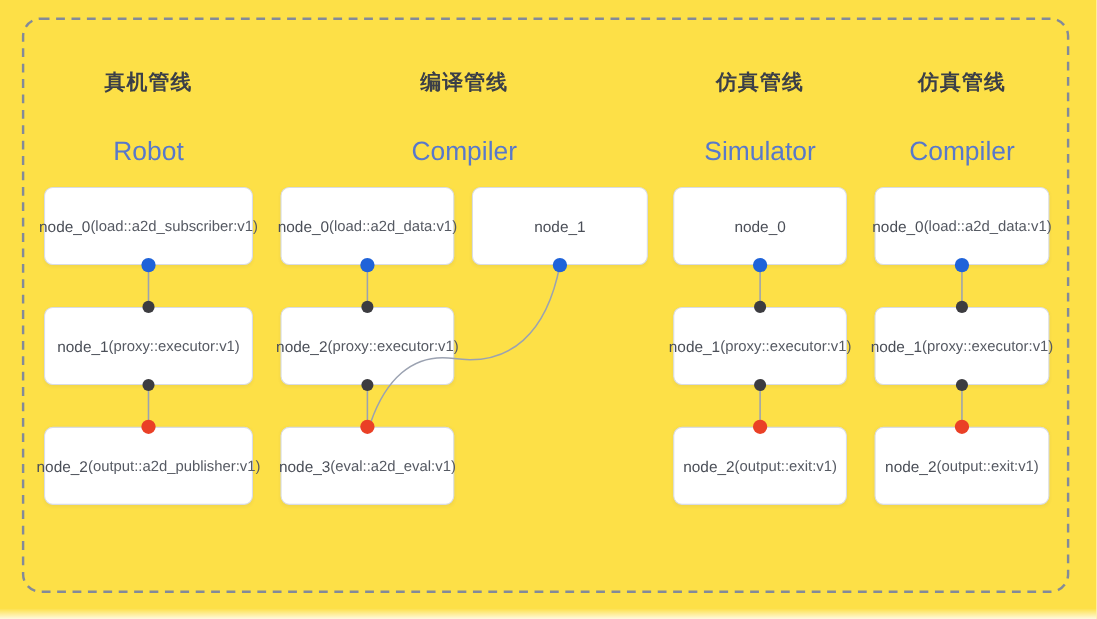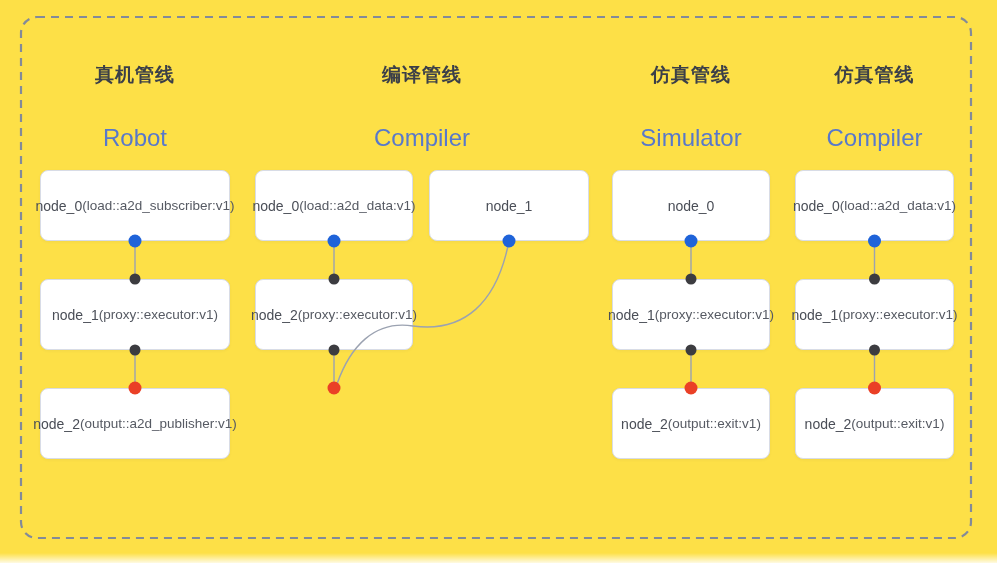--- a/index.html
+++ b/index.html
@@ -86,20 +86,24 @@
     <div class="node-title">node_0</div>
     <div class="node-sub">(load::a2d_data:v1)</div>
   </div>
   <div class="node c-evalr r1">
     <div class="node-title">node_1</div>
   </div>
   <div class="node c-eval r2">
     <div class="node-title">node_2</div>
     <div class="node-sub">(proxy::executor:v1)</div>
   </div>
+  <div class="node c-eval r3">
+    <div class="node-title">node_3</div>
+    <div class="node-sub">(eval::a2d_eval:v1)</div>
+  </div>
 
   <div class="node c-sim r1">
     <div class="node-title">node_0</div>
   </div>
   <div class="node c-sim r2">
     <div class="node-title">node_1</div>
     <div class="node-sub">(proxy::executor:v1)</div>
   </div>
   <div class="node c-sim r3">
     <div class="node-title">node_2</div>

